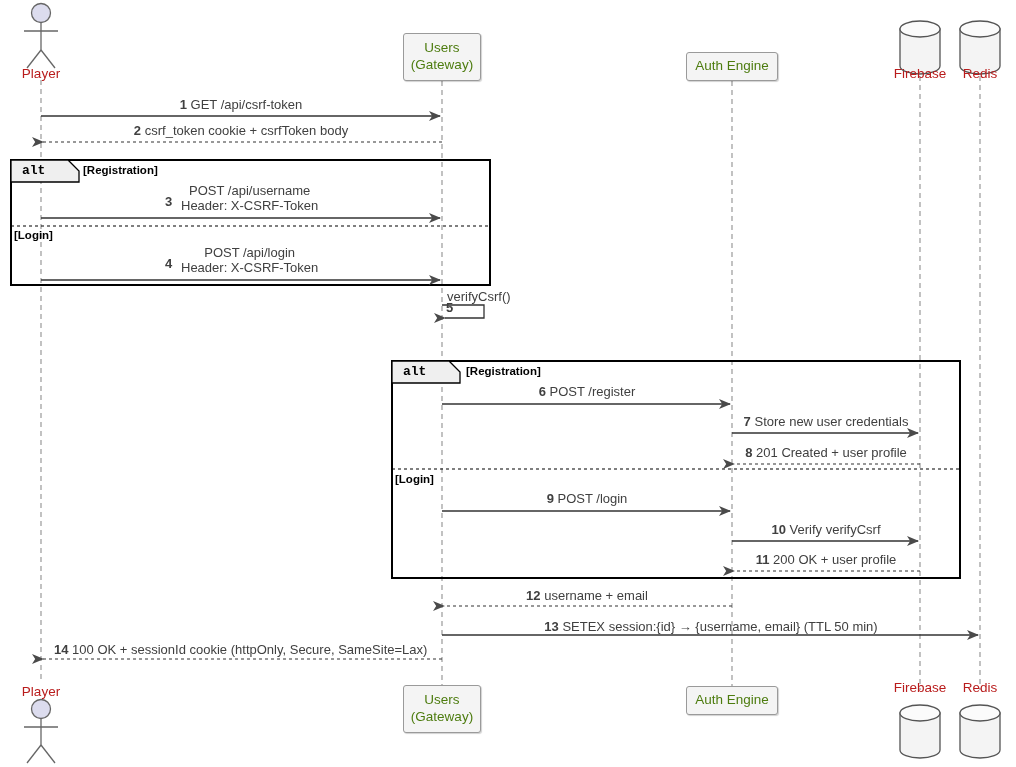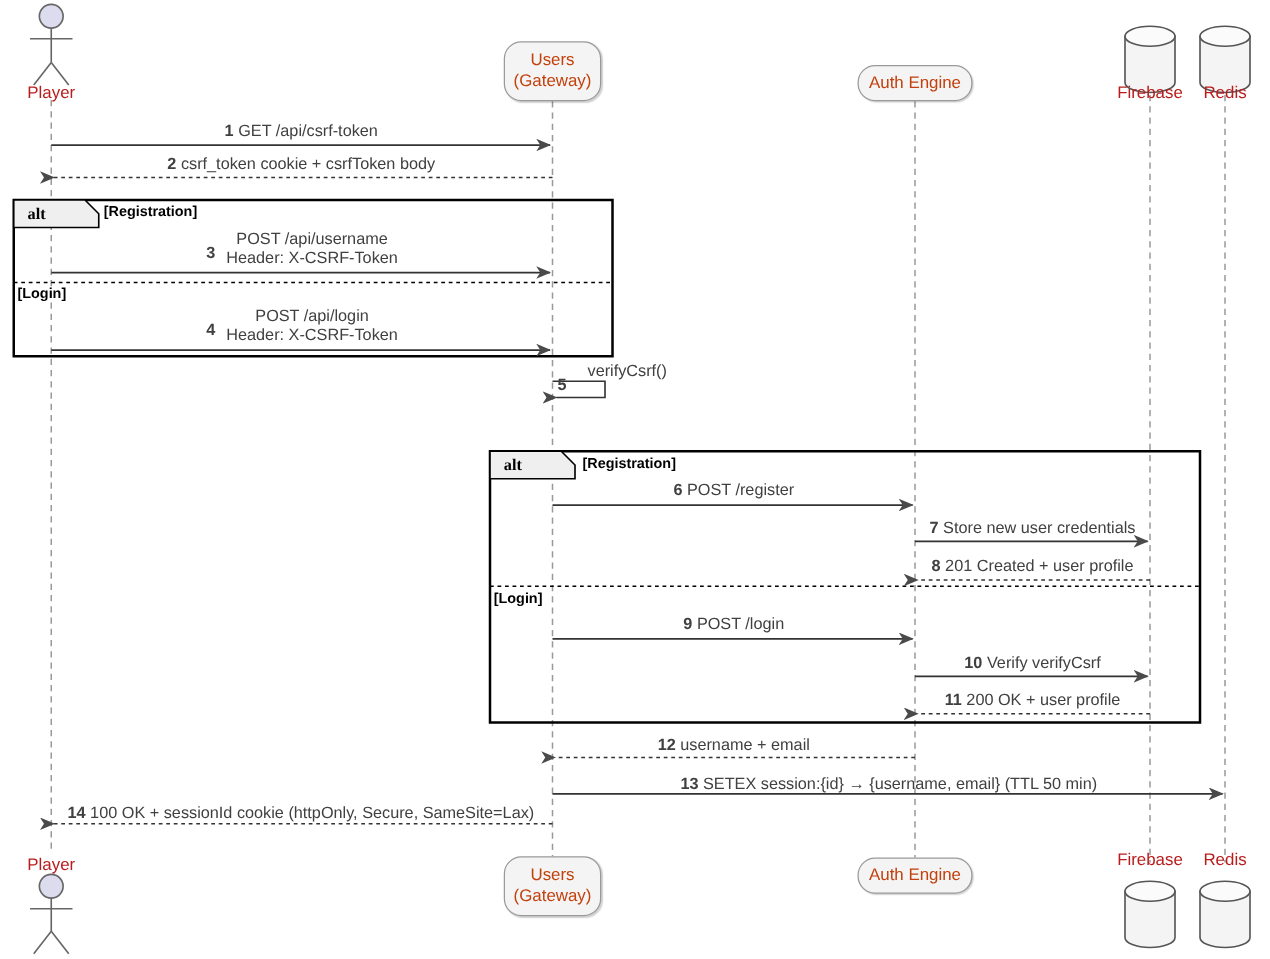--- a/index.html
+++ b/index.html
@@ -27,21 +27,21 @@
     font-family: "Liberation Sans", sans-serif;
     font-size: 13px;
     color: #404040;
     white-space: nowrap;
     line-height: 1.15;
   }
   .lbl-c { transform: translateX(-50%); }
   .msg-num { font-weight: bold; }
   .frag-op {
     position: absolute;
-    font-family: Liberation Serif, serif;
+    font-family: Liberation Mono, monospace;
     font-size: 13px;
     font-weight: bold;
     color: #000;
   }
   .frag-guard {
     position: absolute;
     font-family: "Liberation Sans", sans-serif;
     font-size: 11.5px;
     font-weight: bold;
     color: #000;
@@ -54,28 +54,28 @@
     color: #b91c1c;
     text-align: center;
     white-space: nowrap;
     transform: translateX(-50%);
   }
   .part-box {
     position: absolute;
     box-sizing: border-box;
     background: #f4f4f4;
     border: 1px solid #9a9a9a;
-    border-radius: 14px;
+    border-radius: 3px;
     display: flex;
     flex-direction: column;
     align-items: center;
     justify-content: center;
     font-family: "Liberation Sans", sans-serif;
     font-size: 13.5px;
-    color: #c2410c;
+    color: #4d7c0f;
     line-height: 1.25;
     box-shadow: 1px 1px 1px rgba(0,0,0,0.18);
   }
 </style>
 </head>
 <body>
 
 <div id="diagram">
 
   <svg class="layer" xmlns="http://www.w3.org/2000/svg">
@@ -220,21 +220,21 @@
   <div class="lbl" style="left:165px; top:246px;">
     <span class="msg-num" style="position:absolute; left:0px; top:11px;">4</span>
     <div style="margin-left:16px; text-align:center;">
       <div>POST /api/login</div>
       <div>Header: X-CSRF-Token</div>
     </div>
   </div>
 
   <div class="lbl" style="left:446px; top:290px;">
     <span class="msg-num" style="position:absolute; left:0px; top:11px;">5</span>
-    <div style="margin-left:24px; text-align:right;">
+    <div style="margin-left:1px; text-align:right;">
       <div>verifyCsrf()</div>
     </div>
   </div>
 
   <div class="lbl lbl-c" style="left:587px; top:385px;">
     <span class="msg-num">6</span>
     <span>POST /register</span>
   </div>
 
   <div class="lbl lbl-c" style="left:826px; top:415px;">

